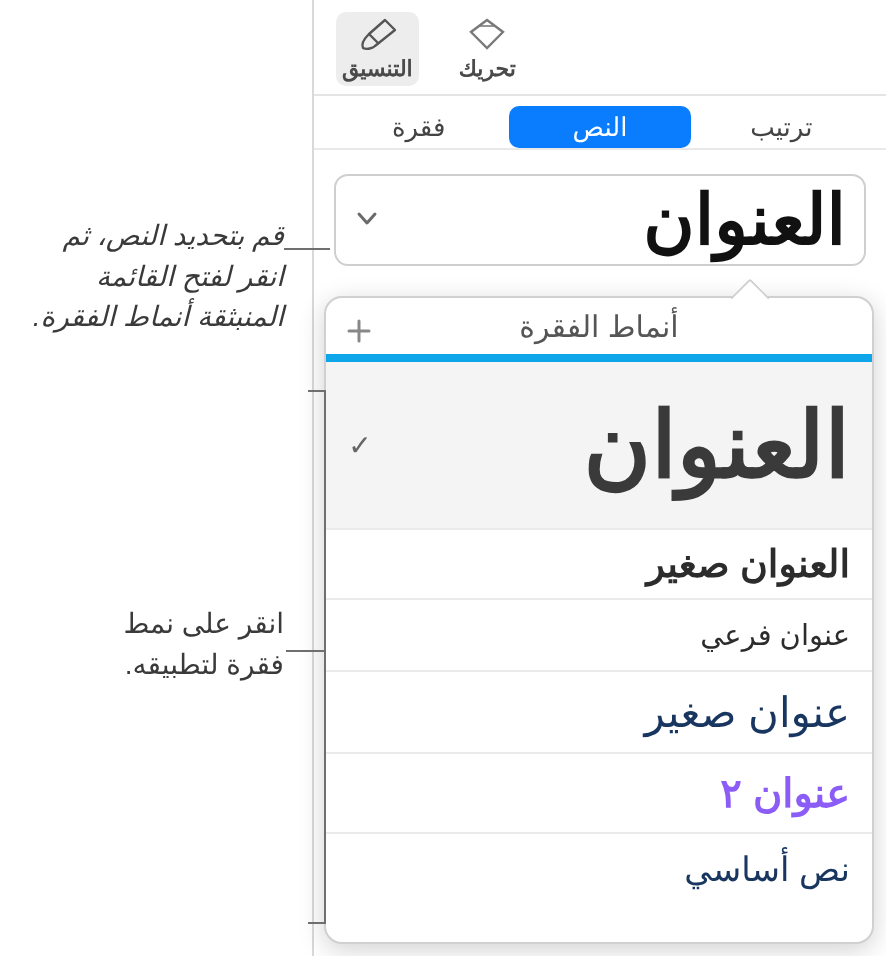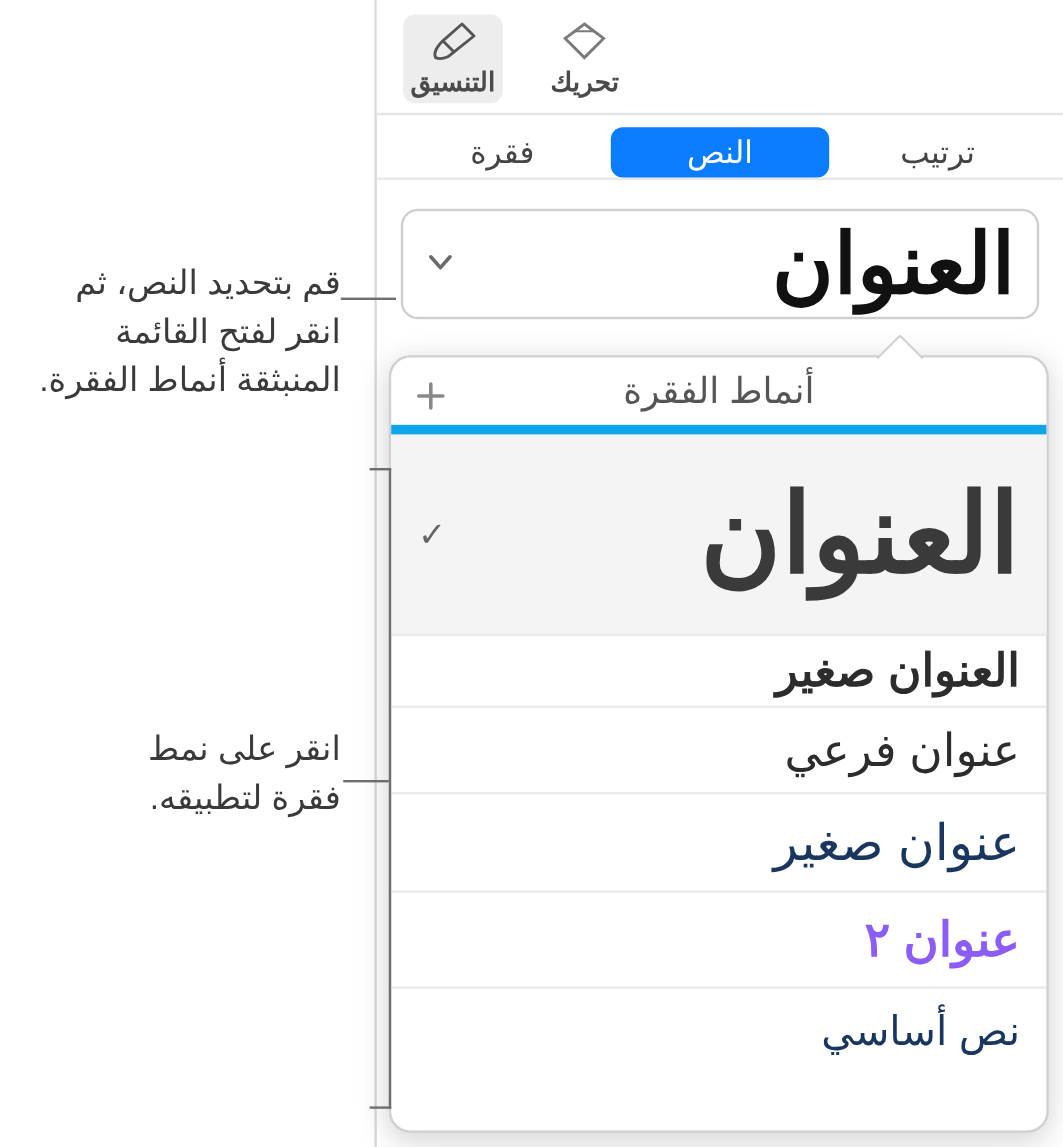--- a/index.html
+++ b/index.html
@@ -125,40 +125,40 @@
 }
 .style-item .label {
   flex:1; text-align:right; color:#1f3a66;
 }
 .style-item.selected { background:#f4f4f4; }
 .style-item.selected .label { color:#3a3a3a; }
 
 
 .si-0 { height:168px; }
 .si-0 .label { font-size:92px; font-weight:900; }
-.si-1 { height:60px; }
+.si-1 { height:70px; }
 .si-1 .label { font-size:38px; font-weight:700; color:#2c2c2c; }
 .si-2 { height:72px; }
-.si-2 .label { font-size:38px; font-weight:400; color:#2c2c2c; }
+.si-2 .label { font-size:29px; font-weight:400; color:#2c2c2c; }
 .si-3 { height:82px; }
 .si-3 .label { font-size:42px; font-weight:400; color:#18365f; }
 .si-4 { height:80px; }
 .si-4 .label { font-size:40px; font-weight:700; color:#8b5cf6; }
 .si-5 { height:70px; border-bottom:none;padding-left:22px; }
 .si-5 .label { font-size:34px; font-weight:400; color:#18365f; }
 
 
 .callout {
   position:absolute;
   font-size:28px; color:#3a3a3a;
   text-align:right;
   line-height:1.45;
   direction:rtl;
 }
-.callout-1 { right:602px; top:216px; width:270px; }
+.callout-1 { right:602px; top:216px; width:270px;font-style:italic; }
 .callout-2 { right:602px; top:604px; width:190px; }
 
 
 .leader {
   position:absolute; background:#6f6f6f;
 }
 
 .l1 { top:248px; right:556px; width:46px; height:2px; }
 
 .l2a { top:390px; right:560px; width:2px; height:534px; } 

